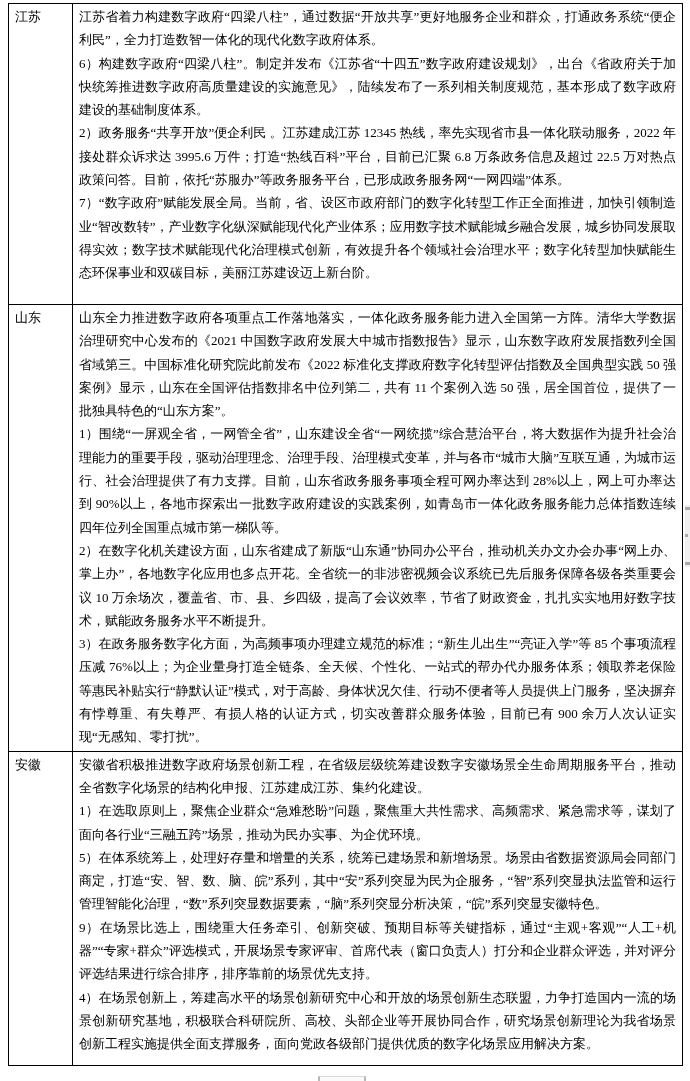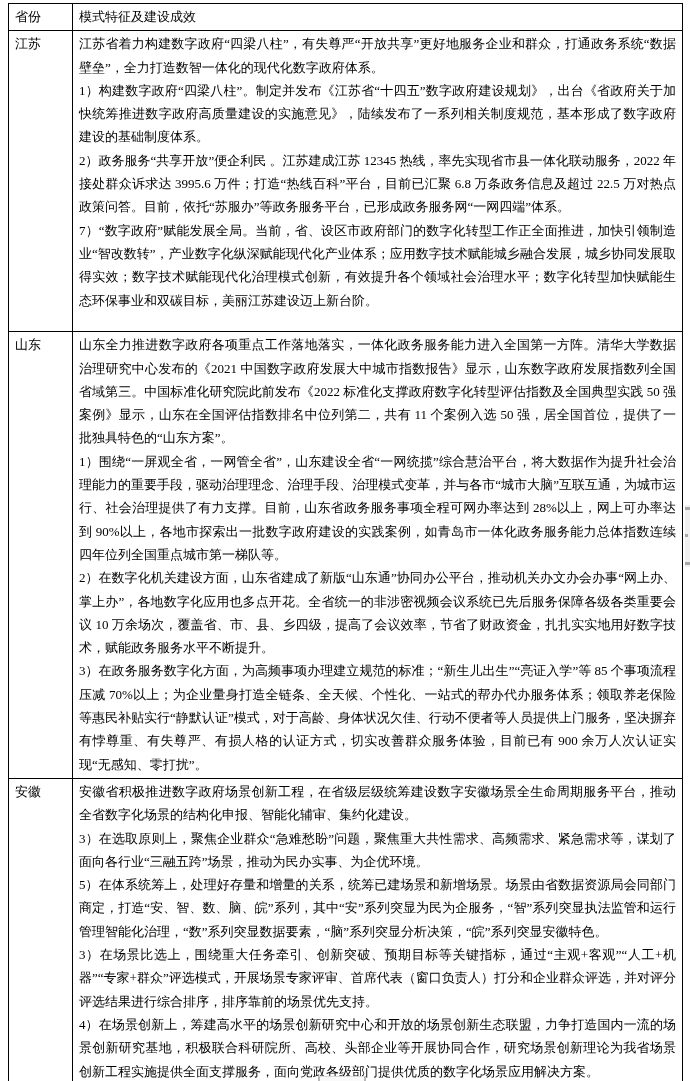--- a/index.html
+++ b/index.html
@@ -74,52 +74,48 @@
 </style>
 </head>
 <body>
 
 <table class="doc-table">
   <colgroup>
     <col class="col-province">
     <col>
   </colgroup>
   <tbody>
-    <tr class="header-row">
-      <th>省份</th>
-      <th>模式特征及建设成效</th>
-    </tr>
 
     <tr style="height:301px;">
       <td>江苏</td>
       <td class="content-cell">
-        <p>江苏省着力构建数字政府“四梁八柱”，有失尊严“开放共享”更好地服务企业和群众，打通政务系统“数据壁垒”，全力打造数智一体化的现代化数字政府体系。</p>
-        <p>1）构建数字政府“四梁八柱”。制定并发布《江苏省“十四五”数字政府建设规划》，出台《省政府关于加快统筹推进数字政府高质量建设的实施意见》，陆续发布了一系列相关制度规范，基本形成了数字政府建设的基础制度体系。</p>
+        <p>江苏省着力构建数字政府“四梁八柱”，通过数据“开放共享”更好地服务企业和群众，打通政务系统“便企利民”，全力打造数智一体化的现代化数字政府体系。</p>
+        <p>6）构建数字政府“四梁八柱”。制定并发布《江苏省“十四五”数字政府建设规划》，出台《省政府关于加快统筹推进数字政府高质量建设的实施意见》，陆续发布了一系列相关制度规范，基本形成了数字政府建设的基础制度体系。</p>
         <p>2）政务服务“共享开放”便企利民 。江苏建成江苏 12345 热线，率先实现省市县一体化联动服务，2022 年接处群众诉求达 3995.6 万件；打造“热线百科”平台，目前已汇聚 6.8 万条政务信息及超过 22.5 万对热点政策问答。目前，依托“苏服办”等政务服务平台，已形成政务服务网“一网四端”体系。</p>
         <p>7）“数字政府”赋能发展全局。当前，省、设区市政府部门的数字化转型工作正全面推进，加快引领制造业“智改数转”，产业数字化纵深赋能现代化产业体系；应用数字技术赋能城乡融合发展，城乡协同发展取得实效；数字技术赋能现代化治理模式创新，有效提升各个领域社会治理水平；数字化转型加快赋能生态环保事业和双碳目标，美丽江苏建设迈上新台阶。</p>
       </td>
     </tr>
 
     <tr style="height:430px;">
       <td>山东</td>
       <td class="content-cell">
         <p>山东全力推进数字政府各项重点工作落地落实，一体化政务服务能力进入全国第一方阵。清华大学数据治理研究中心发布的《2021 中国数字政府发展大中城市指数报告》显示，山东数字政府发展指数列全国省域第三。中国标准化研究院此前发布《2022 标准化支撑政府数字化转型评估指数及全国典型实践 50 强案例》显示，山东在全国评估指数排名中位列第二，共有 11 个案例入选 50 强，居全国首位，提供了一批独具特色的“山东方案”。</p>
         <p>1）围绕“一屏观全省，一网管全省”，山东建设全省“一网统揽”综合慧治平台，将大数据作为提升社会治理能力的重要手段，驱动治理理念、治理手段、治理模式变革，并与各市“城市大脑”互联互通，为城市运行、社会治理提供了有力支撑。目前，山东省政务服务事项全程可网办率达到 28%以上，网上可办率达到 90%以上，各地市探索出一批数字政府建设的实践案例，如青岛市一体化政务服务能力总体指数连续四年位列全国重点城市第一梯队等。</p>
         <p>2）在数字化机关建设方面，山东省建成了新版“山东通”协同办公平台，推动机关办文办会办事“网上办、掌上办”，各地数字化应用也多点开花。全省统一的非涉密视频会议系统已先后服务保障各级各类重要会议 10 万余场次，覆盖省、市、县、乡四级，提高了会议效率，节省了财政资金，扎扎实实地用好数字技术，赋能政务服务水平不断提升。</p>
-        <p>3）在政务服务数字化方面，为高频事项办理建立规范的标准；“新生儿出生”“亮证入学”等 85 个事项流程压减 70%以上；为企业量身打造全链条、全天候、个性化、一站式的帮办代办服务体系；领取养老保险等惠民补贴实行“静默认证”模式，对于高龄、身体状况欠佳、行动不便者等人员提供上门服务，坚决摒弃有悖尊重、有失尊严、有损人格的认证方式，切实改善群众服务体验，目前已有 900 余万人次认证实现“无感知、零打扰”。</p>
+        <p>3）在政务服务数字化方面，为高频事项办理建立规范的标准；“新生儿出生”“亮证入学”等 85 个事项流程压减 76%以上；为企业量身打造全链条、全天候、个性化、一站式的帮办代办服务体系；领取养老保险等惠民补贴实行“静默认证”模式，对于高龄、身体状况欠佳、行动不便者等人员提供上门服务，坚决摒弃有悖尊重、有失尊严、有损人格的认证方式，切实改善群众服务体验，目前已有 900 余万人次认证实现“无感知、零打扰”。</p>
       </td>
     </tr>
 
     <tr style="height:314px;">
       <td>安徽</td>
       <td class="content-cell">
-        <p>安徽省积极推进数字政府场景创新工程，在省级层级统筹建设数字安徽场景全生命周期服务平台，推动全省数字化场景的结构化申报、智能化辅审、集约化建设。</p>
-        <p>3）在选取原则上，聚焦企业群众“急难愁盼”问题，聚焦重大共性需求、高频需求、紧急需求等，谋划了面向各行业“三融五跨”场景，推动为民办实事、为企优环境。</p>
+        <p>安徽省积极推进数字政府场景创新工程，在省级层级统筹建设数字安徽场景全生命周期服务平台，推动全省数字化场景的结构化申报、江苏建成江苏、集约化建设。</p>
+        <p>1）在选取原则上，聚焦企业群众“急难愁盼”问题，聚焦重大共性需求、高频需求、紧急需求等，谋划了面向各行业“三融五跨”场景，推动为民办实事、为企优环境。</p>
         <p>5）在体系统筹上，处理好存量和增量的关系，统筹已建场景和新增场景。场景由省数据资源局会同部门商定，打造“安、智、数、脑、皖”系列，其中“安”系列突显为民为企服务，“智”系列突显执法监管和运行管理智能化治理，“数”系列突显数据要素，“脑”系列突显分析决策，“皖”系列突显安徽特色。</p>
-        <p>3）在场景比选上，围绕重大任务牵引、创新突破、预期目标等关键指标，通过“主观+客观”“人工+机器”“专家+群众”评选模式，开展场景专家评审、首席代表（窗口负责人）打分和企业群众评选，并对评分评选结果进行综合排序，排序靠前的场景优先支持。</p>
+        <p>9）在场景比选上，围绕重大任务牵引、创新突破、预期目标等关键指标，通过“主观+客观”“人工+机器”“专家+群众”评选模式，开展场景专家评审、首席代表（窗口负责人）打分和企业群众评选，并对评分评选结果进行综合排序，排序靠前的场景优先支持。</p>
         <p>4）在场景创新上，筹建高水平的场景创新研究中心和开放的场景创新生态联盟，力争打造国内一流的场景创新研究基地，积极联合科研院所、高校、头部企业等开展协同合作，研究场景创新理论为我省场景创新工程实施提供全面支撑服务，面向党政各级部门提供优质的数字化场景应用解决方案。</p>
       </td>
     </tr>
   </tbody>
 </table>
 
 <div class="scrollbar-frag">
   <div class="sb-mark m-top"></div>
   <div class="sb-mark m-mid"></div>
   <div class="sb-mark m-bot"></div>

